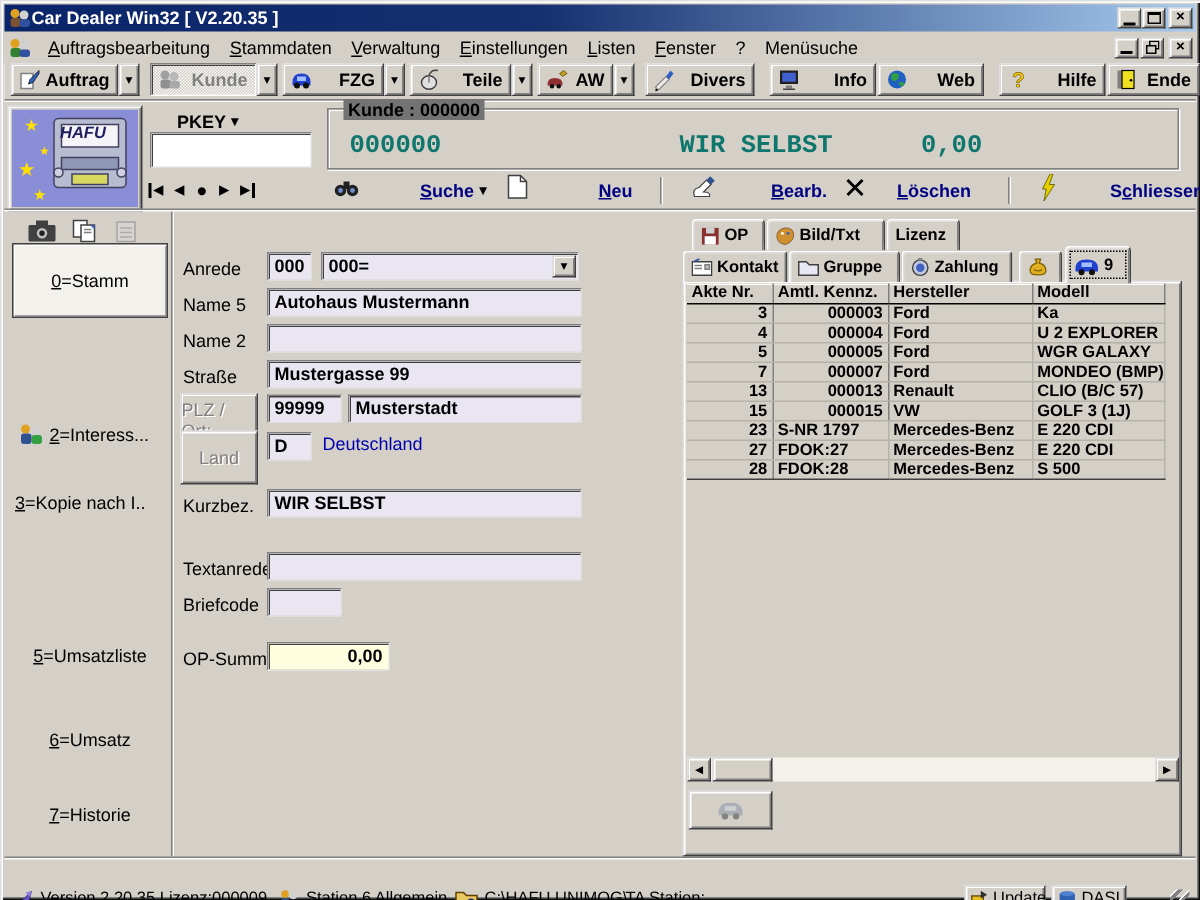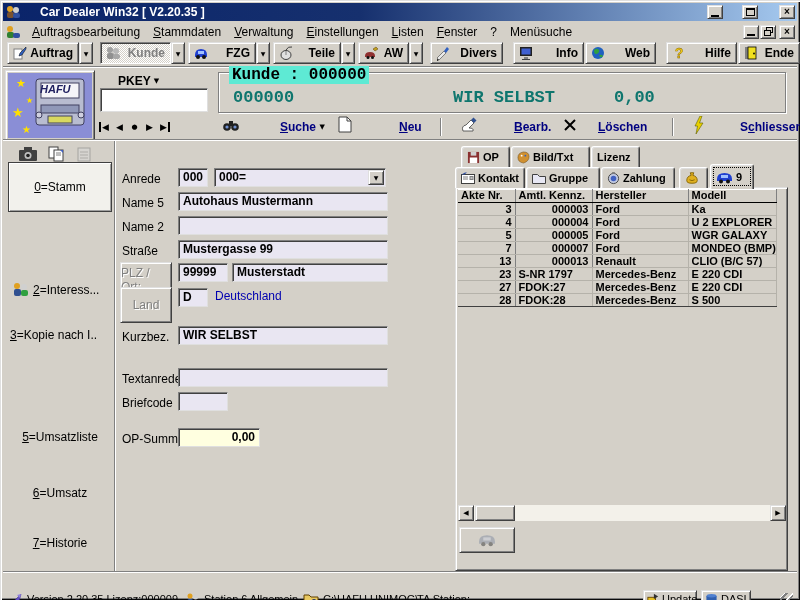--- a/index.html
+++ b/index.html
@@ -8,36 +8,36 @@
   .a{position:absolute;}
   .w{position:absolute;inset:0;background:#d4d0c8;
      box-shadow:inset 1px 1px 0 #dfdfdf,inset 2px 2px 0 #fff,inset -1px -1px 0 #0a0a0a,inset -2px -2px 0 #808080;}
   .r{border:1px solid;border-color:#dfdfdf #404040 #404040 #dfdfdf;
      box-shadow:inset 1px 1px 0 #fff,inset -1px -1px 0 #808080;background:#d4d0c8;}
   .s{border:1px solid;border-color:#808080 #dfdfdf #dfdfdf #808080;
      box-shadow:inset 1px 1px 0 #404040;}
   .flat{display:flex;align-items:center;justify-content:center;}
   .titlebar{left:3px;top:3px;right:3px;height:18px;
      background:linear-gradient(90deg,#0a246a 0%,#16306e 45%,#a6caf0 100%);
-     display:flex;align-items:center;color:#fff;font-size:12px;font-weight:bold;padding:0 2px;gap:19px;}
+     display:flex;align-items:center;color:#fff;font-size:12px;font-weight:bold;padding:0 2px;gap:0;}
   .wbtn{width:16px;height:14px;display:flex;align-items:center;justify-content:center;
      font-size:10px;font-weight:bold;color:#000;line-height:1;}
   .menubar{left:3px;top:22px;right:3px;height:19px;display:flex;align-items:center;font-size:12px;padding:0 2px;gap:1px;}
   .mi{padding:2px 6px;color:#000000;}
   .toolbar{left:3px;top:41px;right:3px;height:26px;border-bottom:1px solid #808080;box-shadow:0 1px 0 #fff;}
   .tbtn{position:absolute;top:1px;height:22px;display:flex;align-items:center;justify-content:space-between;
      padding:0 5px 0 4px;font-size:12px;font-weight:bold;}
   .tdrop{position:absolute;top:1px;width:14px;height:22px;display:flex;align-items:center;justify-content:center;font-size:6px;}
   .pressed{border-color:#808080 #fff #fff #808080;box-shadow:inset 1px 1px 0 #404040;color:#808080;
      background-image:linear-gradient(45deg,#fff 25%,transparent 25%,transparent 75%,#fff 75%),
                       linear-gradient(45deg,#fff 25%,transparent 25%,transparent 75%,#fff 75%);
      background-size:2px 2px;background-position:0 0,1px 1px;background-color:#d4d0c8;}
   .glyph{font-family:"DejaVu Sans",sans-serif;}
   .groupbox{border:1px solid #808080;box-shadow:inset 1px 1px 0 #fff,1px 1px 0 #fff;}
-  .gtitle{position:absolute;top:-7px;left:10px;background:#5eead4;padding:0 3px;font-size:16px;font-weight:bold;font-family:Liberation Mono, monospace;}
+  .gtitle{position:absolute;top:-7px;left:10px;background:#737373;padding:0 3px;font-size:12px;font-weight:bold;}
   .mono{font-family:"Liberation Mono","DejaVu Sans Mono",monospace;font-weight:bold;color:#0f766e;font-size:17px;}
   .navlbl{font-size:12px;font-weight:bold;color:#000080;}
   .vsep{width:2px;height:18px;border-left:1px solid #808080;border-right:1px solid #fff;}
   .lbl{font-size:12px;color:#000;}
   .f{height:19px;background:#e9e6f2;border:1px solid;border-color:#808080 #dfdfdf #dfdfdf #808080;
      box-shadow:inset 1px 1px 0 #404040;font-weight:bold;font-size:12px;padding:1px 4px;color:#000;}
   .dbtn{height:36px;font-size:12px;color:#808080;text-shadow:1px 1px 0 #fff;display:flex;align-items:center;justify-content:center;}
   .tab{position:absolute;background:#d4d0c8;border:1px solid;border-color:#fff #404040 #d4d0c8 #fff;
      border-bottom:none;border-radius:3px 3px 0 0;box-shadow:inset 1px 1px 0 #dfdfdf,inset -1px 0 0 #808080;
      display:flex;align-items:center;gap:3px;padding:0 5px;font-size:11px;font-weight:bold;}
@@ -493,20 +493,26 @@
             <td>Ford</td>
             <td>MONDEO (BMP)</td>
           </tr>
           <tr>
             <td class="c0">13</td>
             <td class="c0">000013</td>
             <td>Renault</td>
             <td>CLIO (B/C 57)</td>
           </tr>
           <tr>
+            <td class="c0">15</td>
+            <td class="c0">000015</td>
+            <td>VW</td>
+            <td>GOLF 3 (1J)</td>
+          </tr>
+          <tr>
             <td class="c0">23</td>
             <td class="">S-NR 1797</td>
             <td>Mercedes-Benz</td>
             <td>E 220 CDI</td>
           </tr>
           <tr>
             <td class="c0">27</td>
             <td class="">FDOK:27</td>
             <td>Mercedes-Benz</td>
             <td>E 220 CDI</td>

